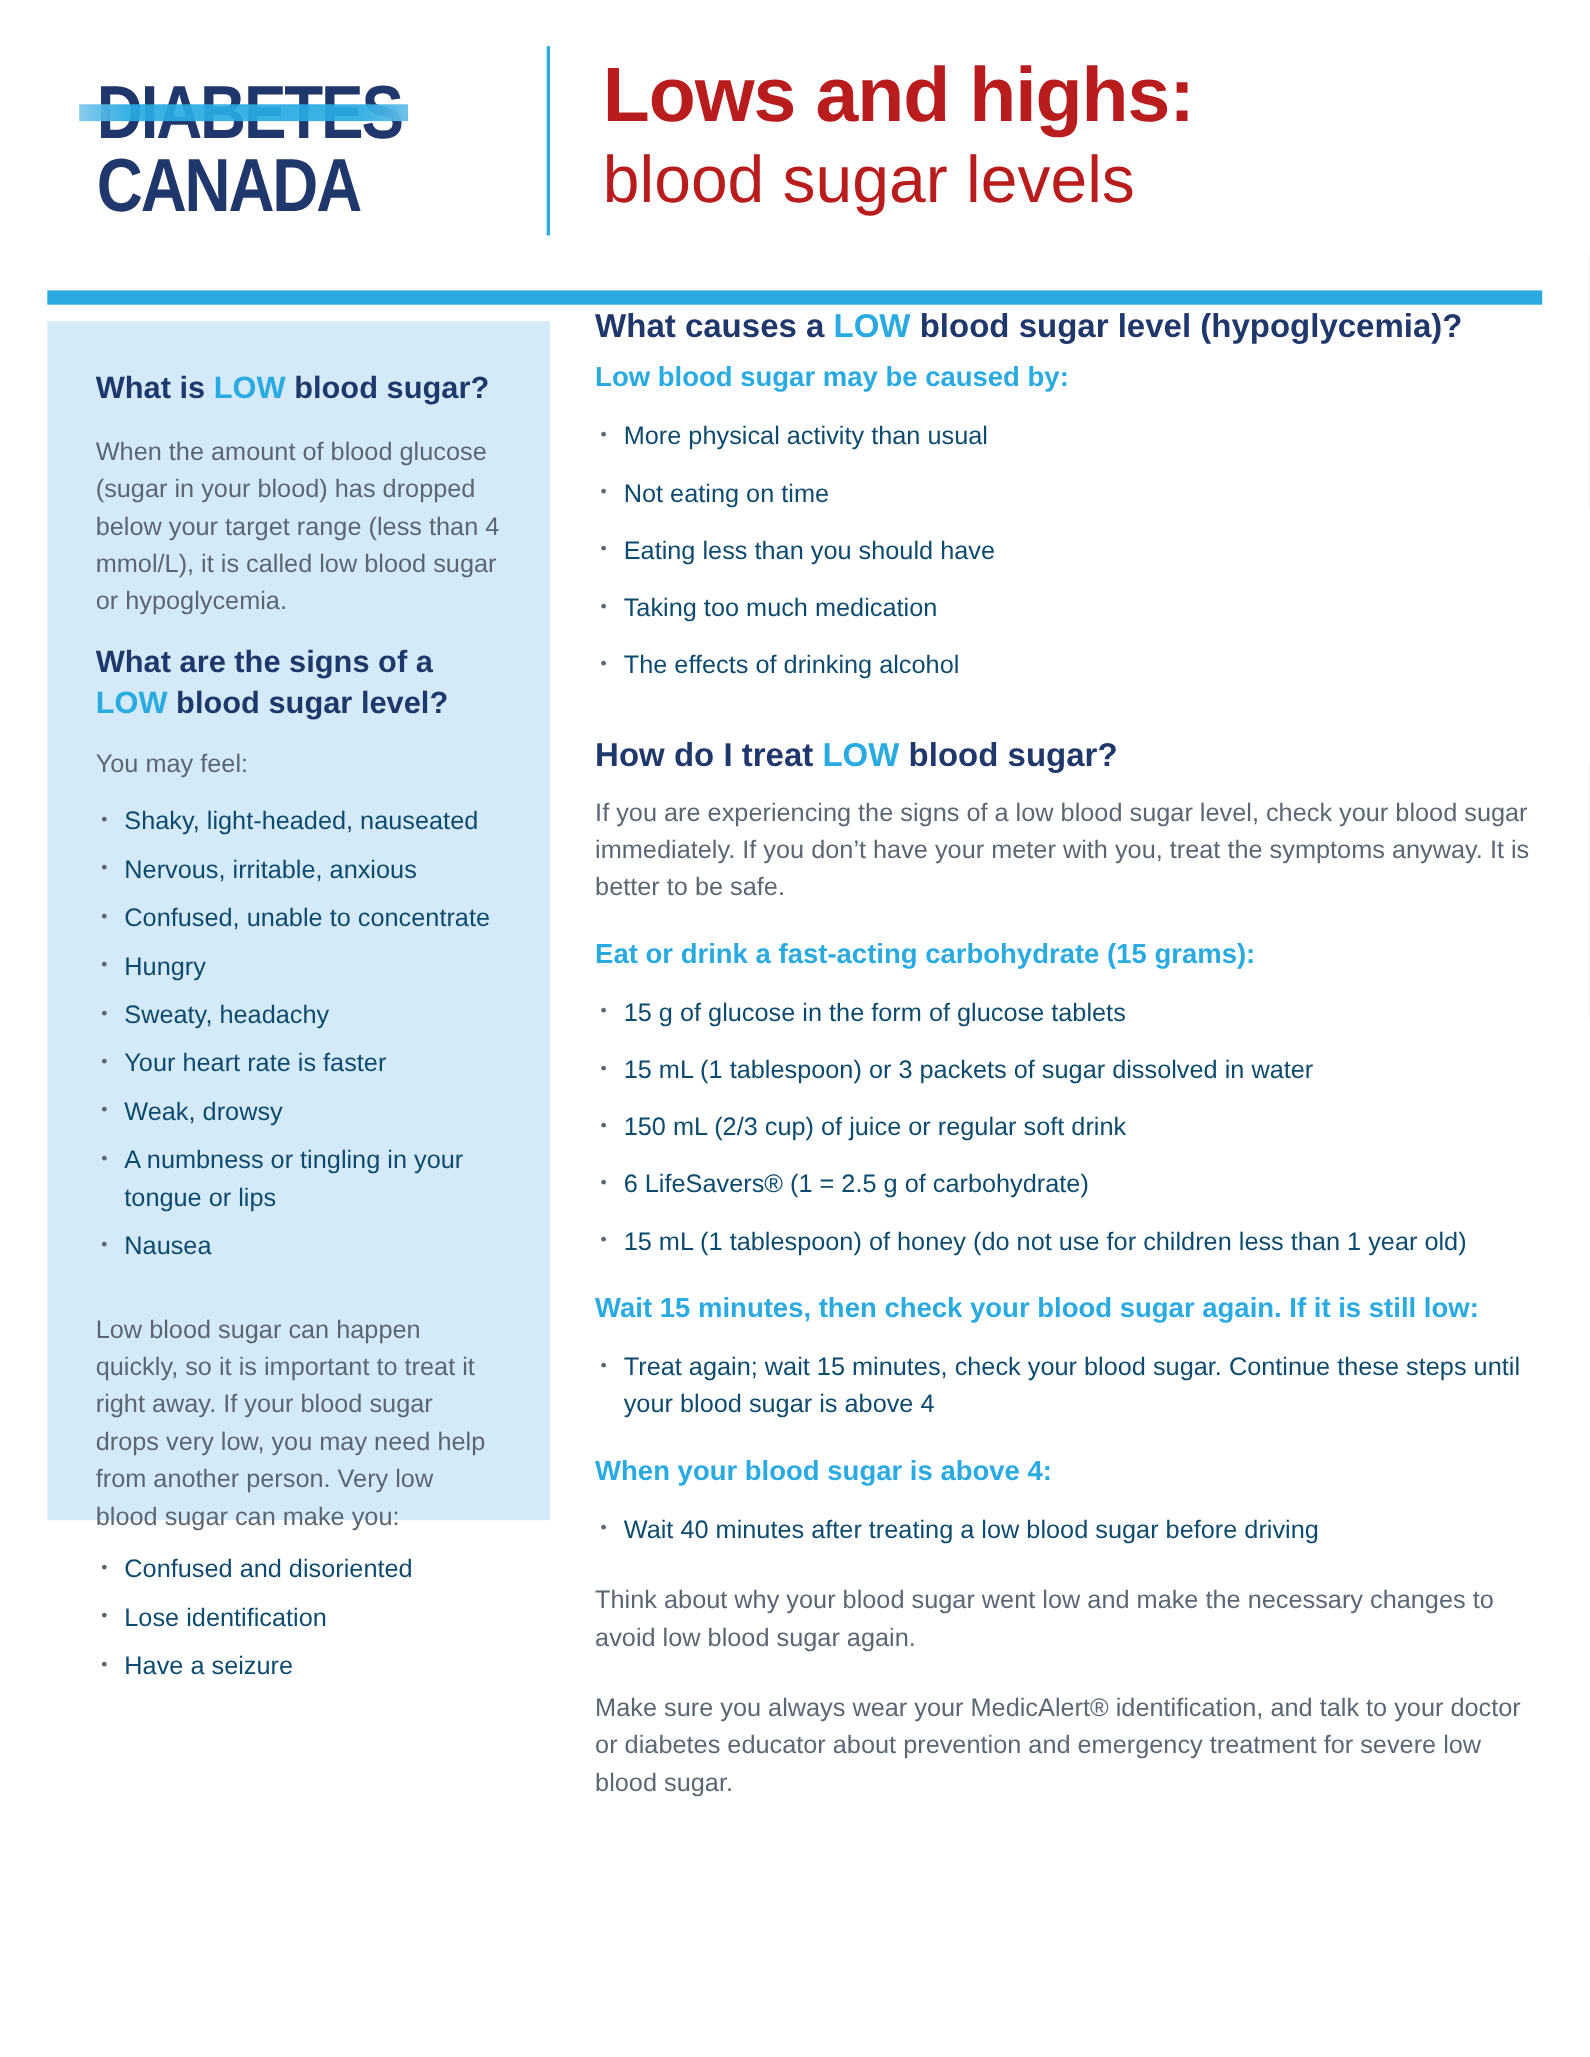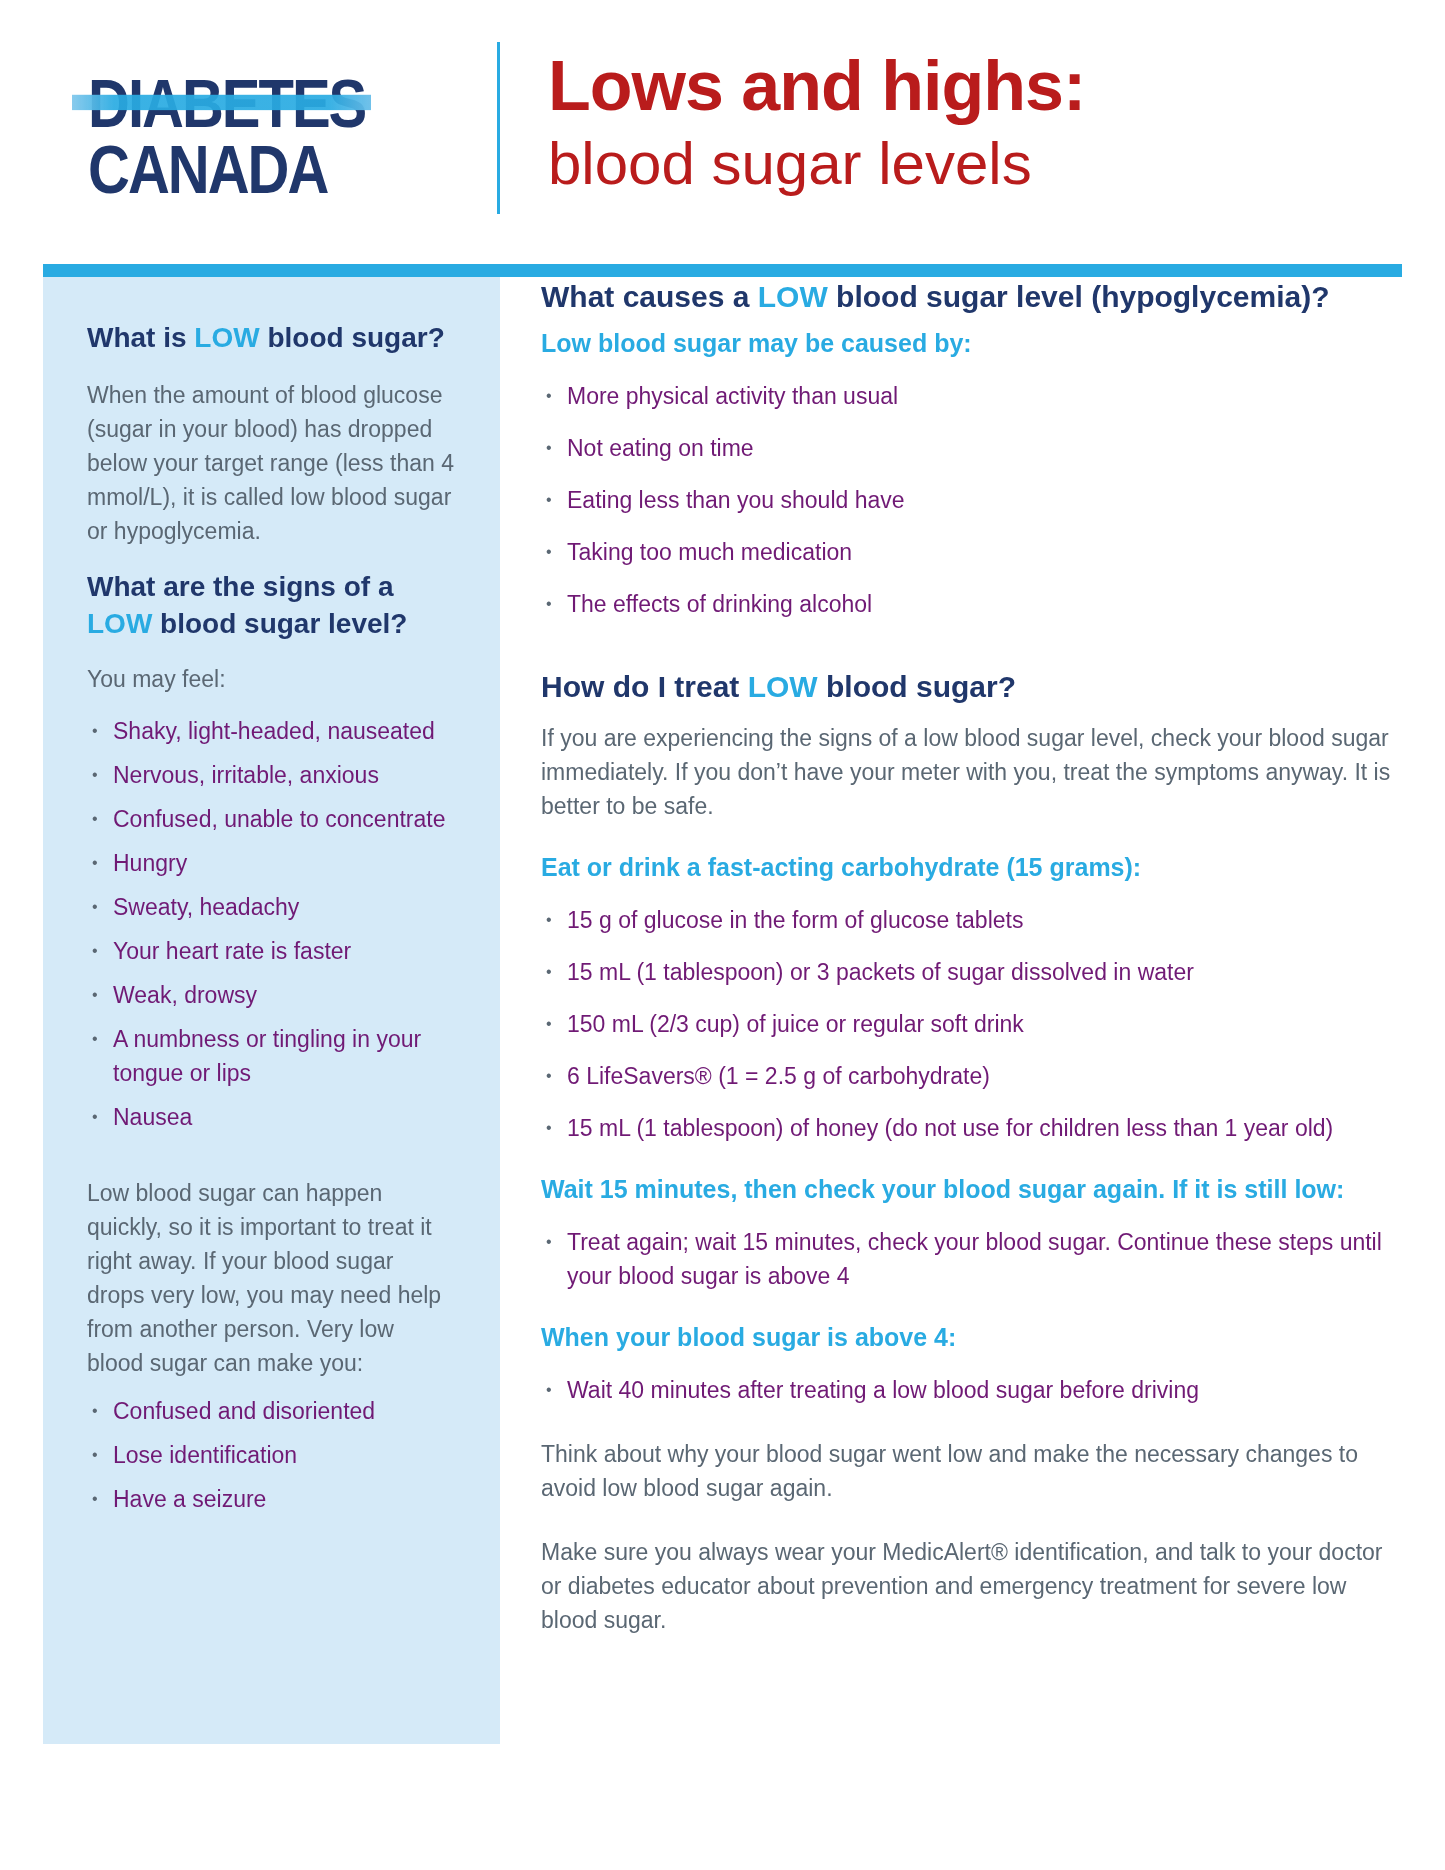--- a/index.html
+++ b/index.html
@@ -74,23 +74,24 @@
     position: absolute;
     left: 43px;
     top: 277px;
     width: 1359px;
     display: flex;
     gap: 41px;
   }
   .sidebar {
     width: 457px;
     flex: 0 0 457px;
-    height: 1467px;
+    height: 1090px;
     background: #D5EAF8;
     padding: 42px 44px 40px 44px;
+    margin-top: 15px;
   }
   .main { flex: 1 1 auto; }
 
   
   .navy { color: #20376B; }
   .cyan { color: #29ABE2; }
   .side-heading {
     font-size: 28px;
     font-weight: 700;
     line-height: 37px;
@@ -103,21 +104,21 @@
     color: #5A6773;
   }
   .sidebar .signs-heading { margin-top: 20px; }
   .sidebar .signs-intro { margin-top: 20px; }
   .bullet-list { list-style: none; }
   .bullet-list li {
     position: relative;
     padding-left: 26px;
     font-size: 23px;
     line-height: 34px;
-    color: #701a75;
+    color: #0c4a6e;
   }
   .bullet-list li::before {
     content: "\2022";
     position: absolute;
     left: 5px;
     top: 0;
     font-size: 16px;
     line-height: 34px;
     color: #5A6773;
   }

